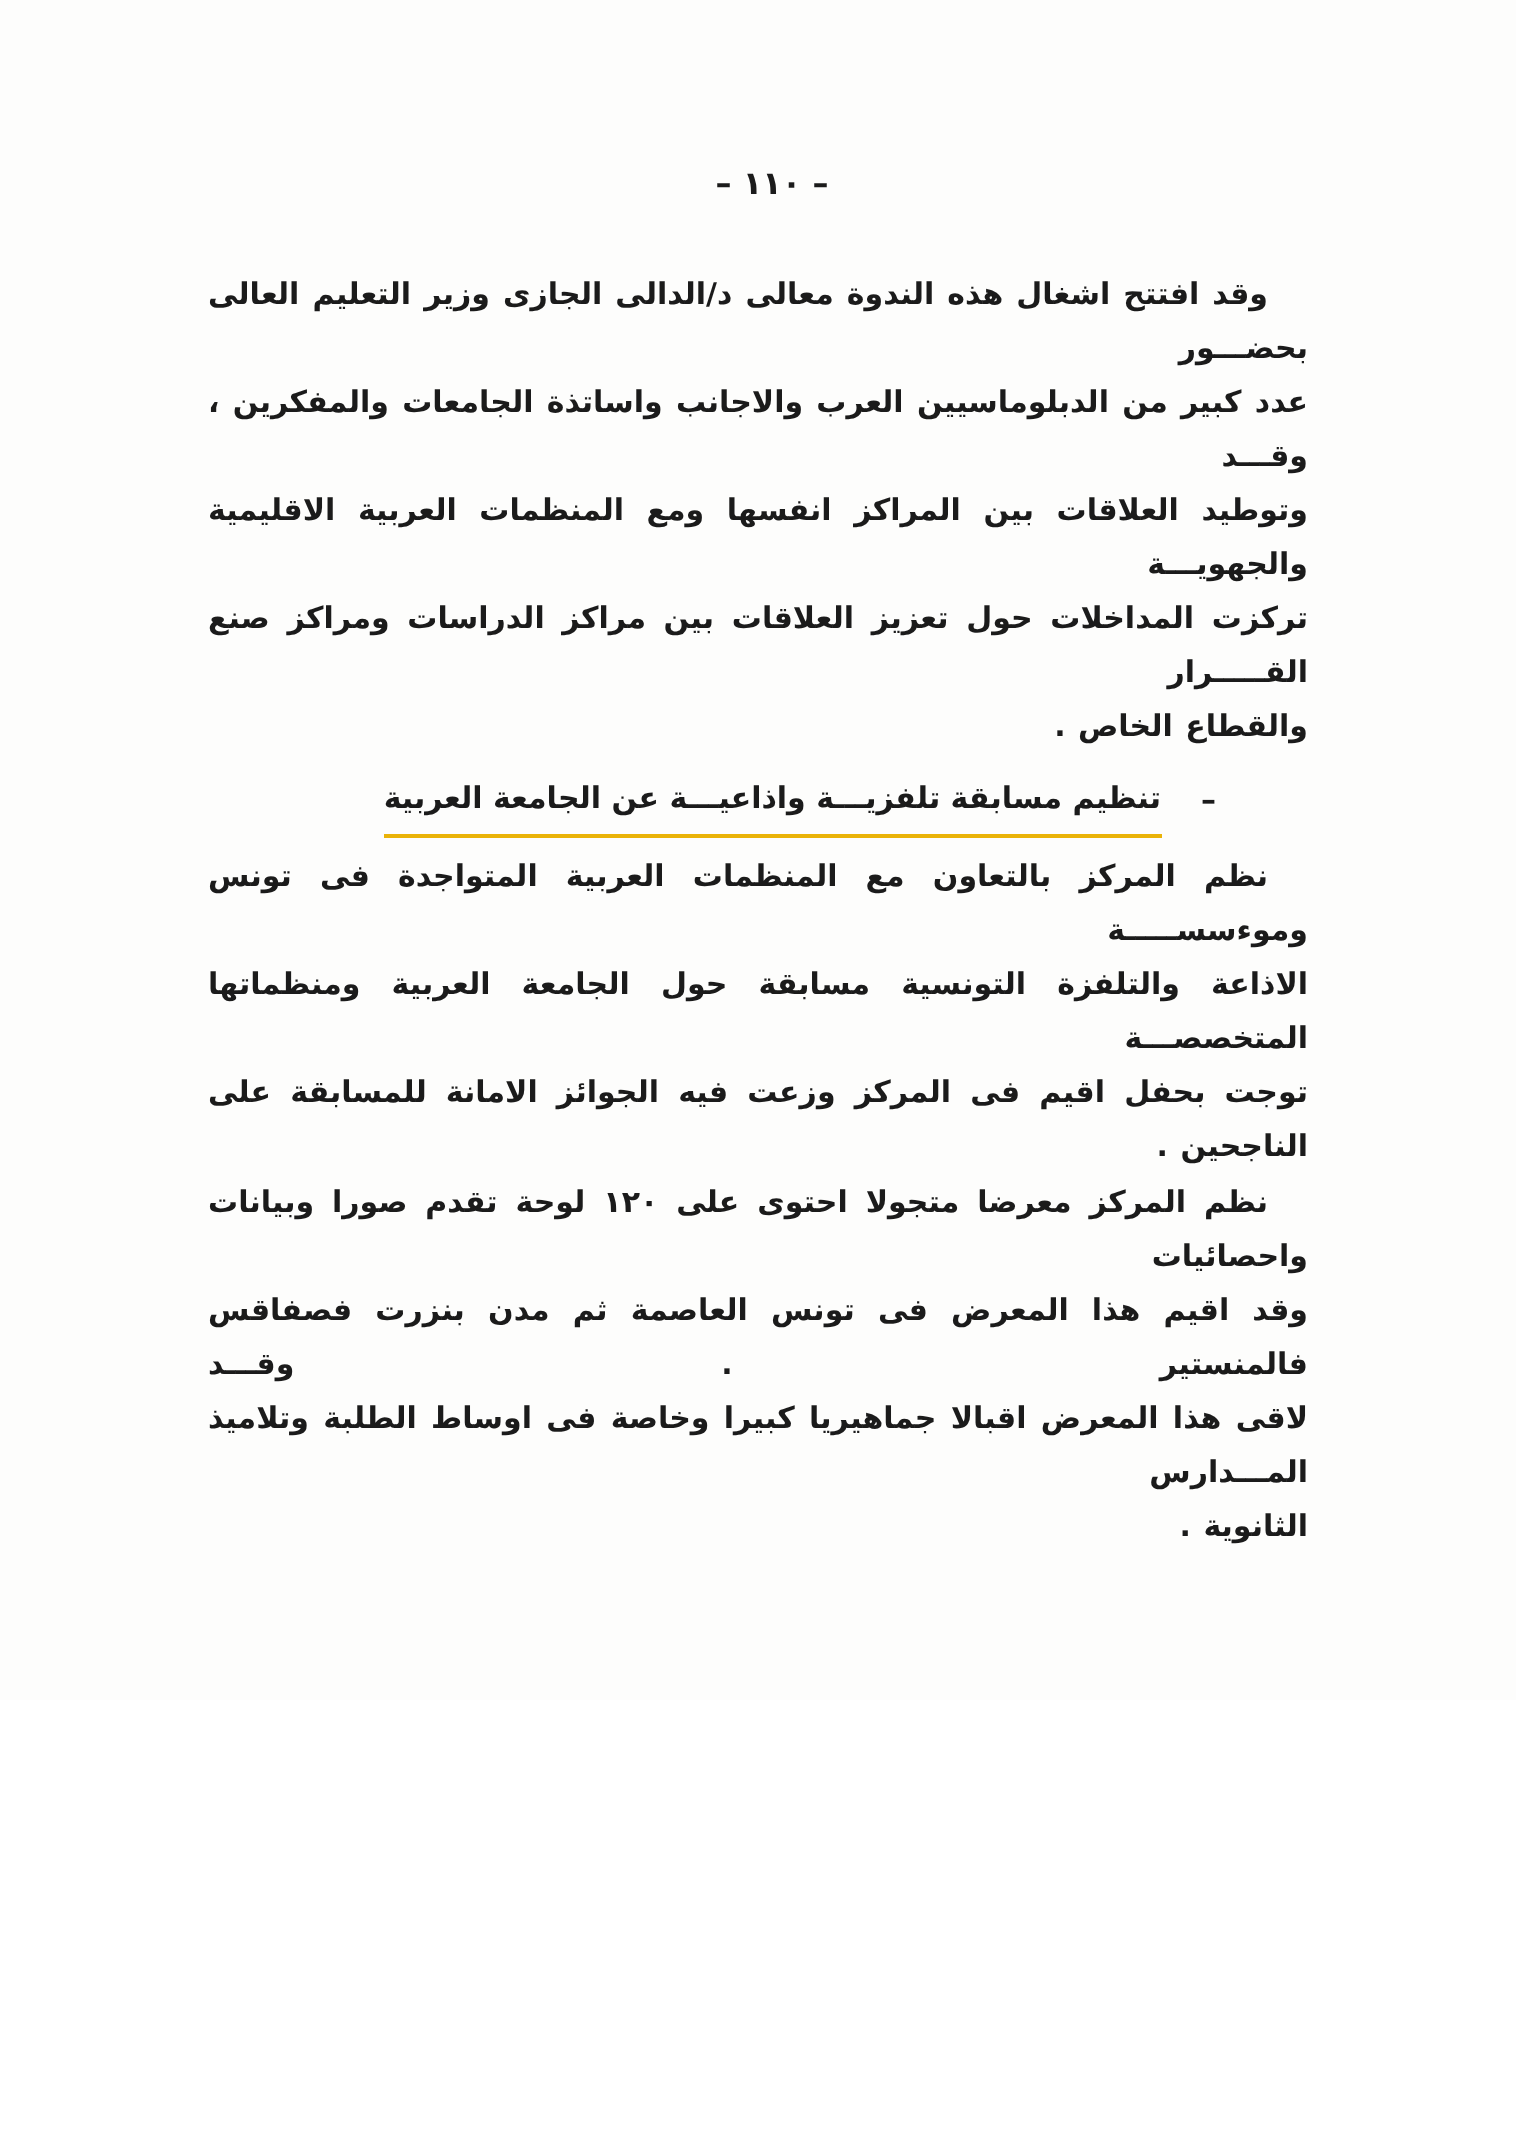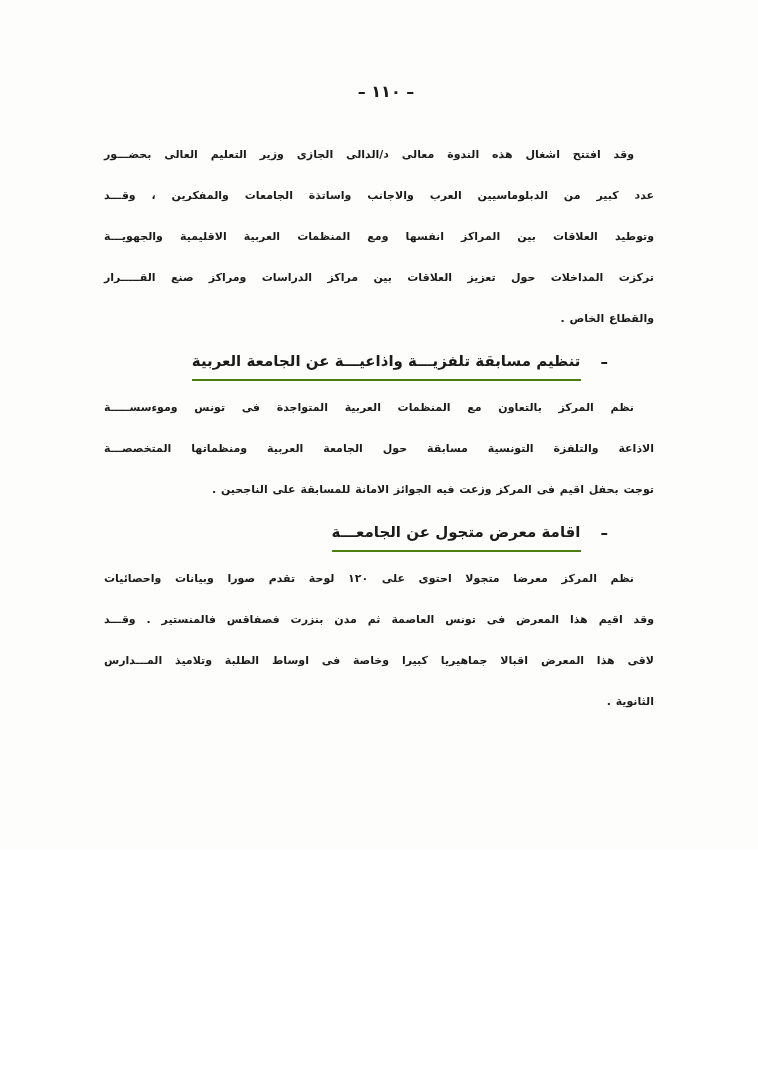--- a/index.html
+++ b/index.html
@@ -33,22 +33,22 @@
     position: absolute;
     top: 134px;
     right: 104px;
     width: 550px;
     direction: rtl;
   }
   .para {
     margin: 0 0 1px 0;
   }
   .para .line {
-    font-size: 11px;
-    line-height: 41px;
+    font-size: 15px;
+    line-height: 27px;
     text-align: justify;
     text-align-last: justify;
     word-spacing: 1px;
   }
   .para .line.firstline {
     text-indent: 20px;
   }
   .para .line.lastline {
     text-align-last: right;
   }
@@ -63,21 +63,21 @@
   }
   .h-marker {
     display: inline-block;
     font-size: 15px;
     vertical-align: middle;
   }
   .h-text {
     display: inline-block;
     margin-right: 20px;
     font-size: 15px;
-    border-bottom: 2px solid #4d7c0f;
+    border-bottom: 2px solid #eab308;
     padding-bottom: 5px;
   }
   .speck {
     position: absolute;
     left: 613px;
     top: 1041px;
     width: 3px;
     height: 3px;
     border-radius: 50%;
     background: #9a9a9a;
@@ -97,21 +97,20 @@
         <div class="line">وتوطيد العلاقات بين المراكز انفسها  ومع المنظمات العربية الاقليمية والجهويـــة</div>
         <div class="line">تركزت المداخلات حول تعزيز العلاقات بين مراكز الدراسات ومراكز صنع القـــــرار</div>
         <div class="line lastline">والقطاع الخاص .</div>
       </div>
       <div class="heading-row"><span class="h-marker">–</span><span class="h-text">تنظيم مسابقة تلفزيـــة واذاعيـــة عن الجامعة العربية</span></div>
       <div class="para">
         <div class="line firstline">نظم المركز بالتعاون مع المنظمات العربية المتواجدة فى تونس وموءسســـــة</div>
         <div class="line">الاذاعة والتلفزة التونسية  مسابقة  حول الجامعة العربية ومنظماتها المتخصصـــة</div>
         <div class="line lastline">توجت  بحفل اقيم فى المركز وزعت فيه الجوائز الامانة للمسابقة على الناجحين .</div>
       </div>
-      <div class="heading-row"><span class="h-marker">–</span><span class="h-text">اقامة معرض متجول عن الجامعـــة</span></div>
       <div class="para">
         <div class="line firstline">نظم المركز معرضا  متجولا احتوى على ١٢٠ لوحة تقدم  صورا  وبيانات واحصائيات</div>
         <div class="line">وقد اقيم هذا المعرض فى تونس العاصمة ثم مدن بنزرت  فصفاقس فالمنستير . وقـــد</div>
         <div class="line">لاقى هذا المعرض اقبالا جماهيريا  كبيرا  وخاصة فى اوساط الطلبة وتلاميذ المـــدارس</div>
         <div class="line lastline">الثانوية .</div>
       </div>
     </div>
 
   <div class="speck"></div>
 </div>

